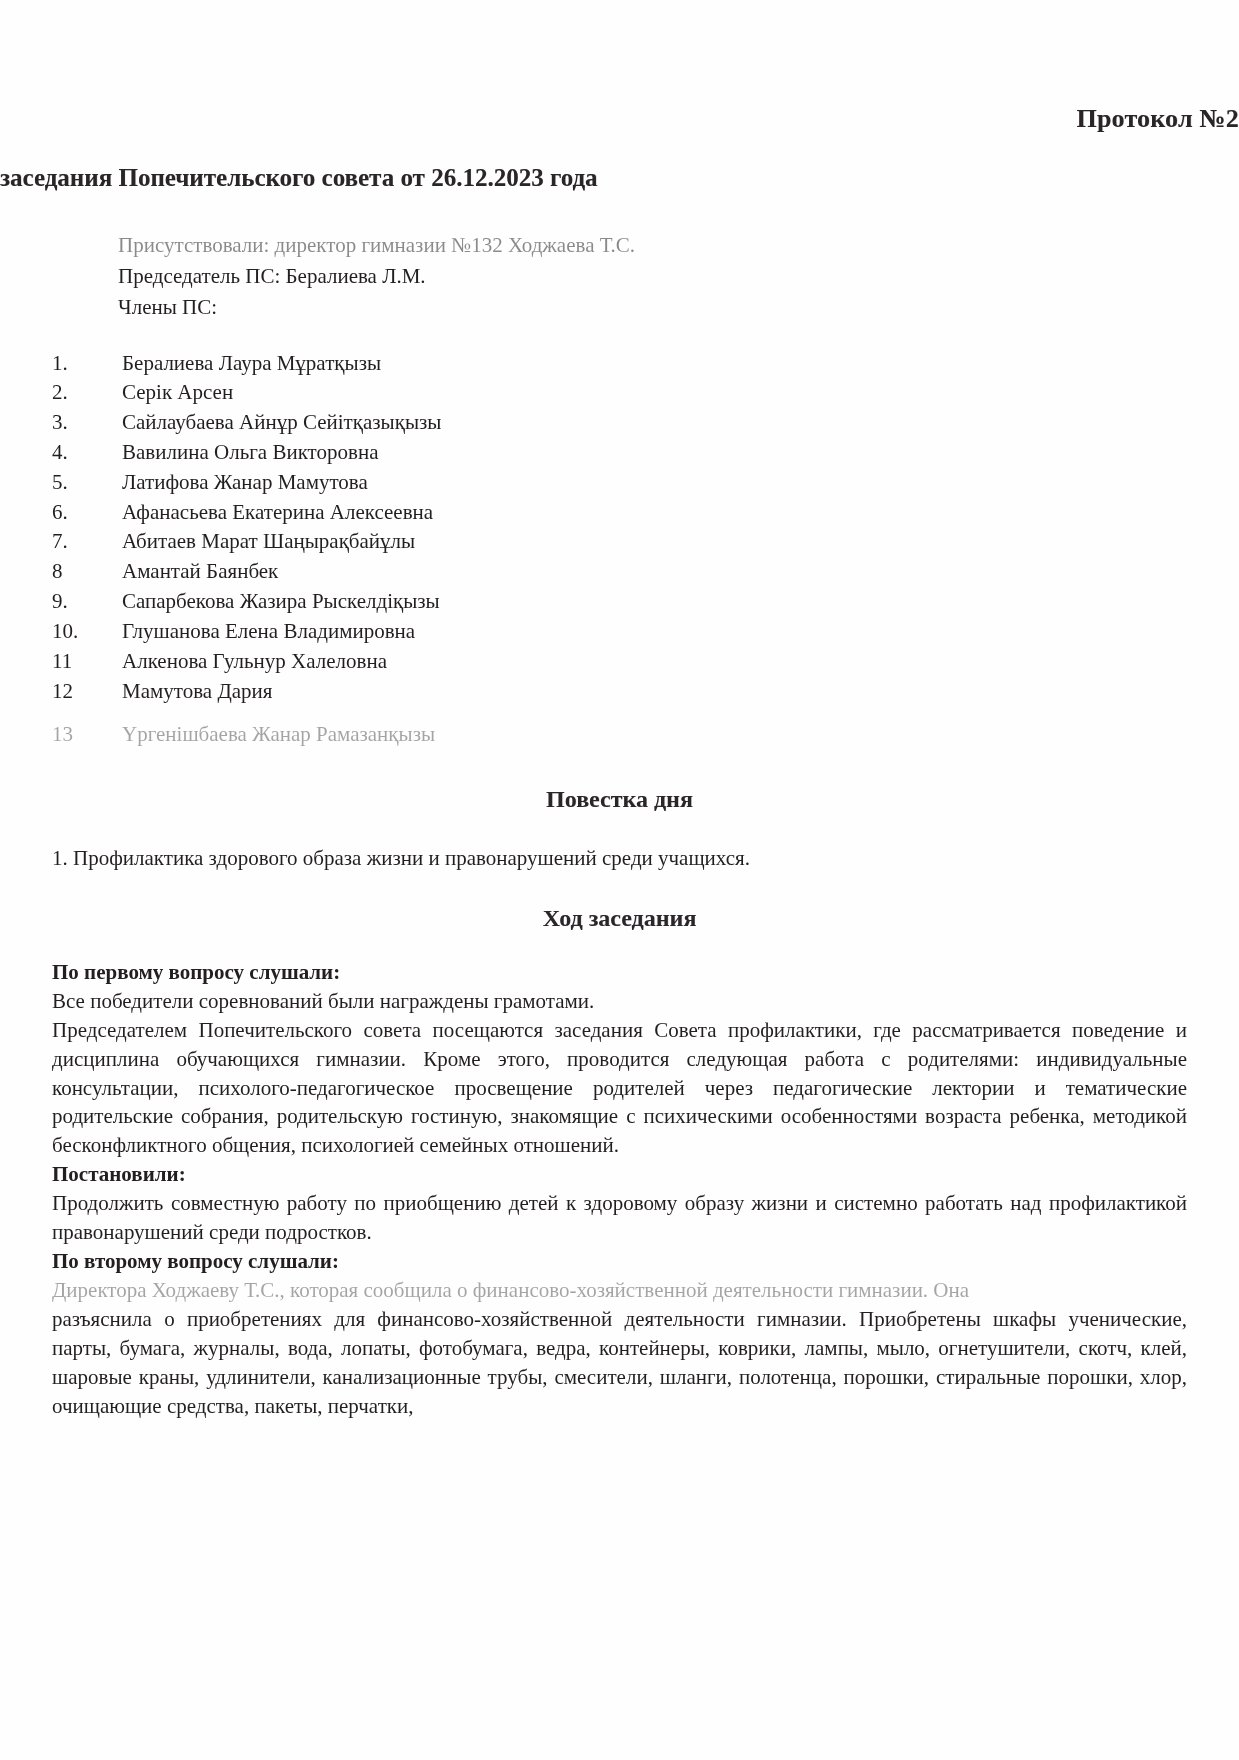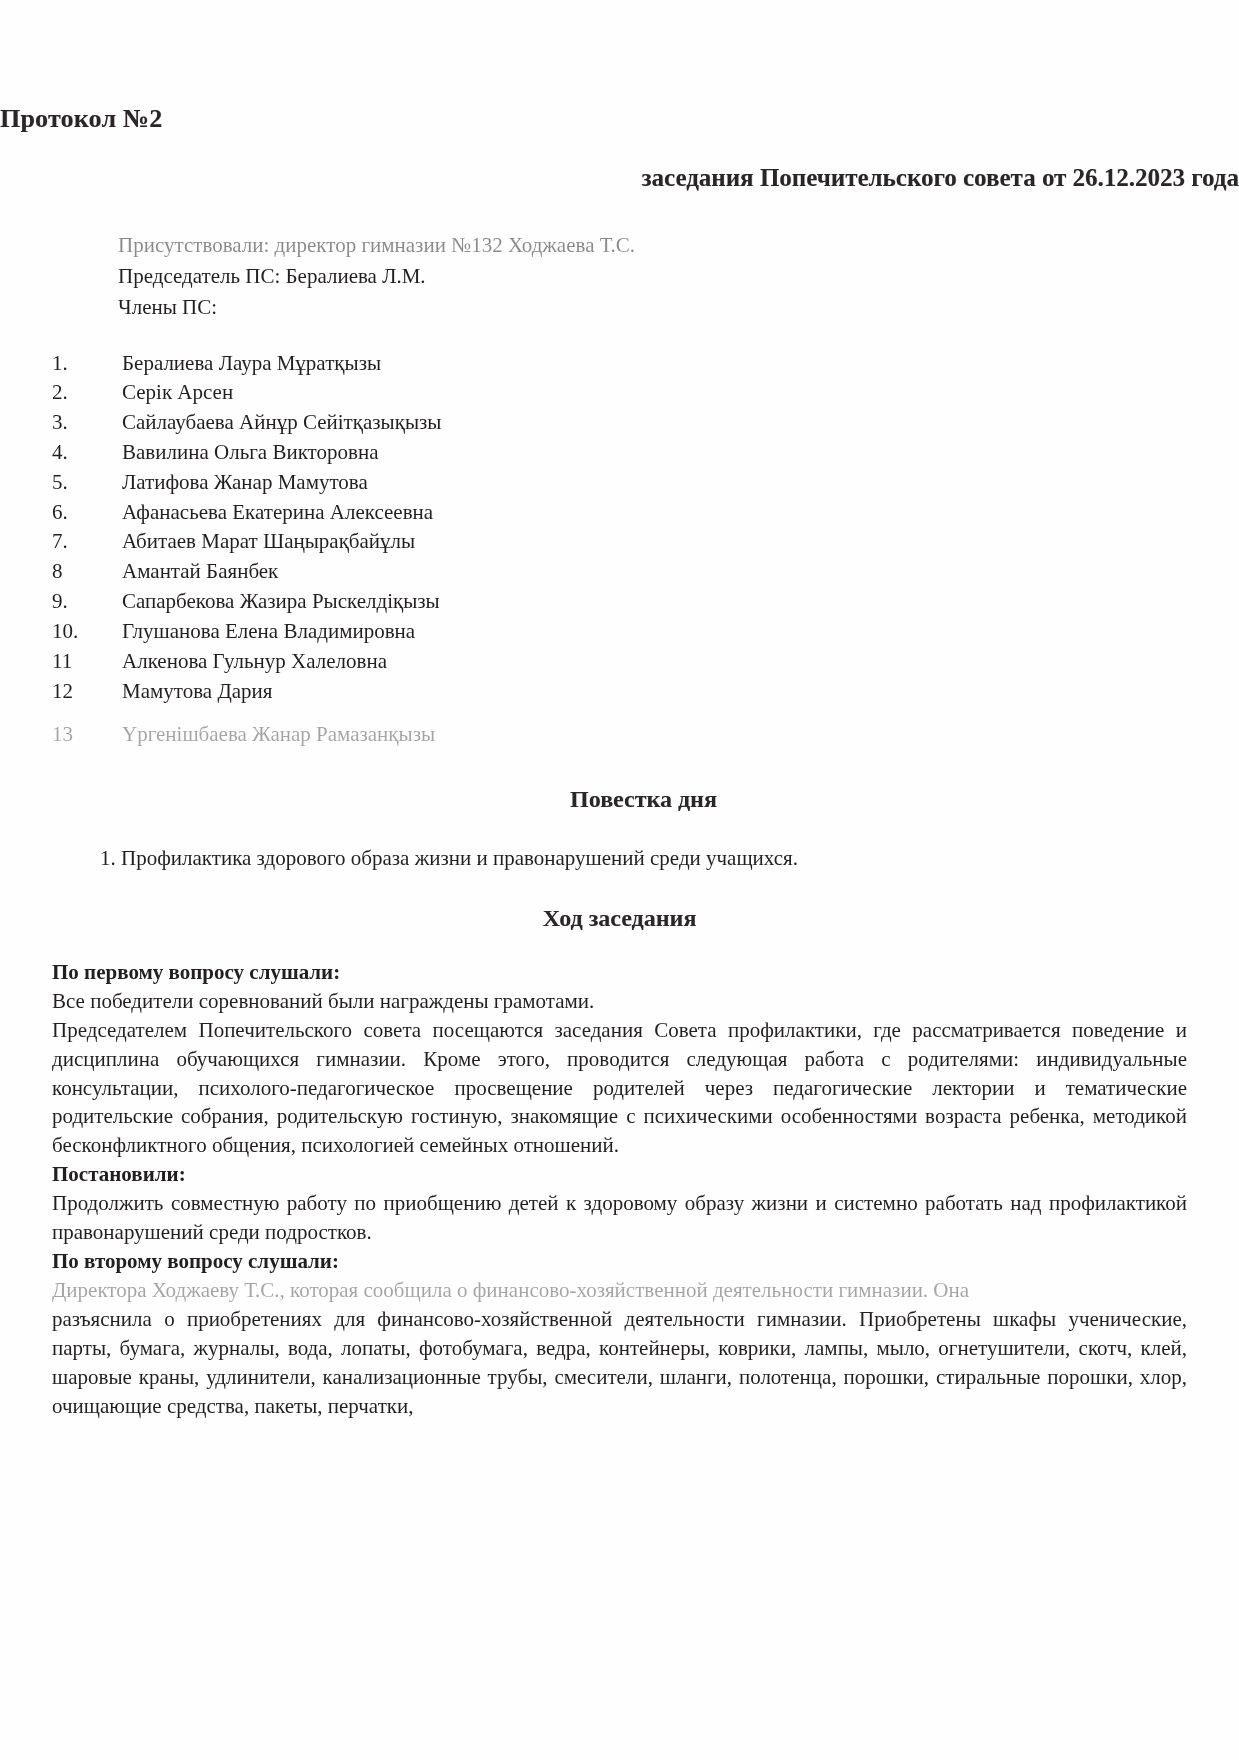--- a/index.html
+++ b/index.html
@@ -21,31 +21,31 @@
     position: relative;
     width: 1239px;
     height: 1760px;
     background: #fefefe;
     box-sizing: border-box;
     padding: 0;
   }
 
   
   .doc-title {
-    text-align: left;
+    text-align: right;
     font-weight: bold;
     font-size: 26px;
     letter-spacing: 0.2px;
     margin: 0;
     padding-top: 104px;
     color: #2a2527;
     text-shadow: 0.4px 0.4px 0 rgba(90,80,85,.35);
   }
   .doc-subtitle {
-    text-align: right;
+    text-align: left;
     font-weight: bold;
     font-size: 25px;
     margin: 0;
     padding-top: 30px;
     color: #2a2527;
     text-shadow: 0.4px 0.4px 0 rgba(90,80,85,.35);
   }
 
   .section-heading {
     text-align: center;
@@ -88,21 +88,21 @@
     line-height: 1.42;
     padding-left: 52px;
   }
   .members .num {
     width: 70px;
     flex: 0 0 70px;
   }
   .members .nm { flex: 1 1 auto; }
 
   
-  .agenda-wrap { padding-top: 36px; padding-left: 48px; }
+  .agenda-wrap { padding-top: 36px; }
   .agenda {
     margin: 0;
     padding: 30px 0 0 52px;
     font-size: 21px;
     line-height: 1.5;
     list-style: none;
   }
   .agenda li { white-space: nowrap; }
 
   

